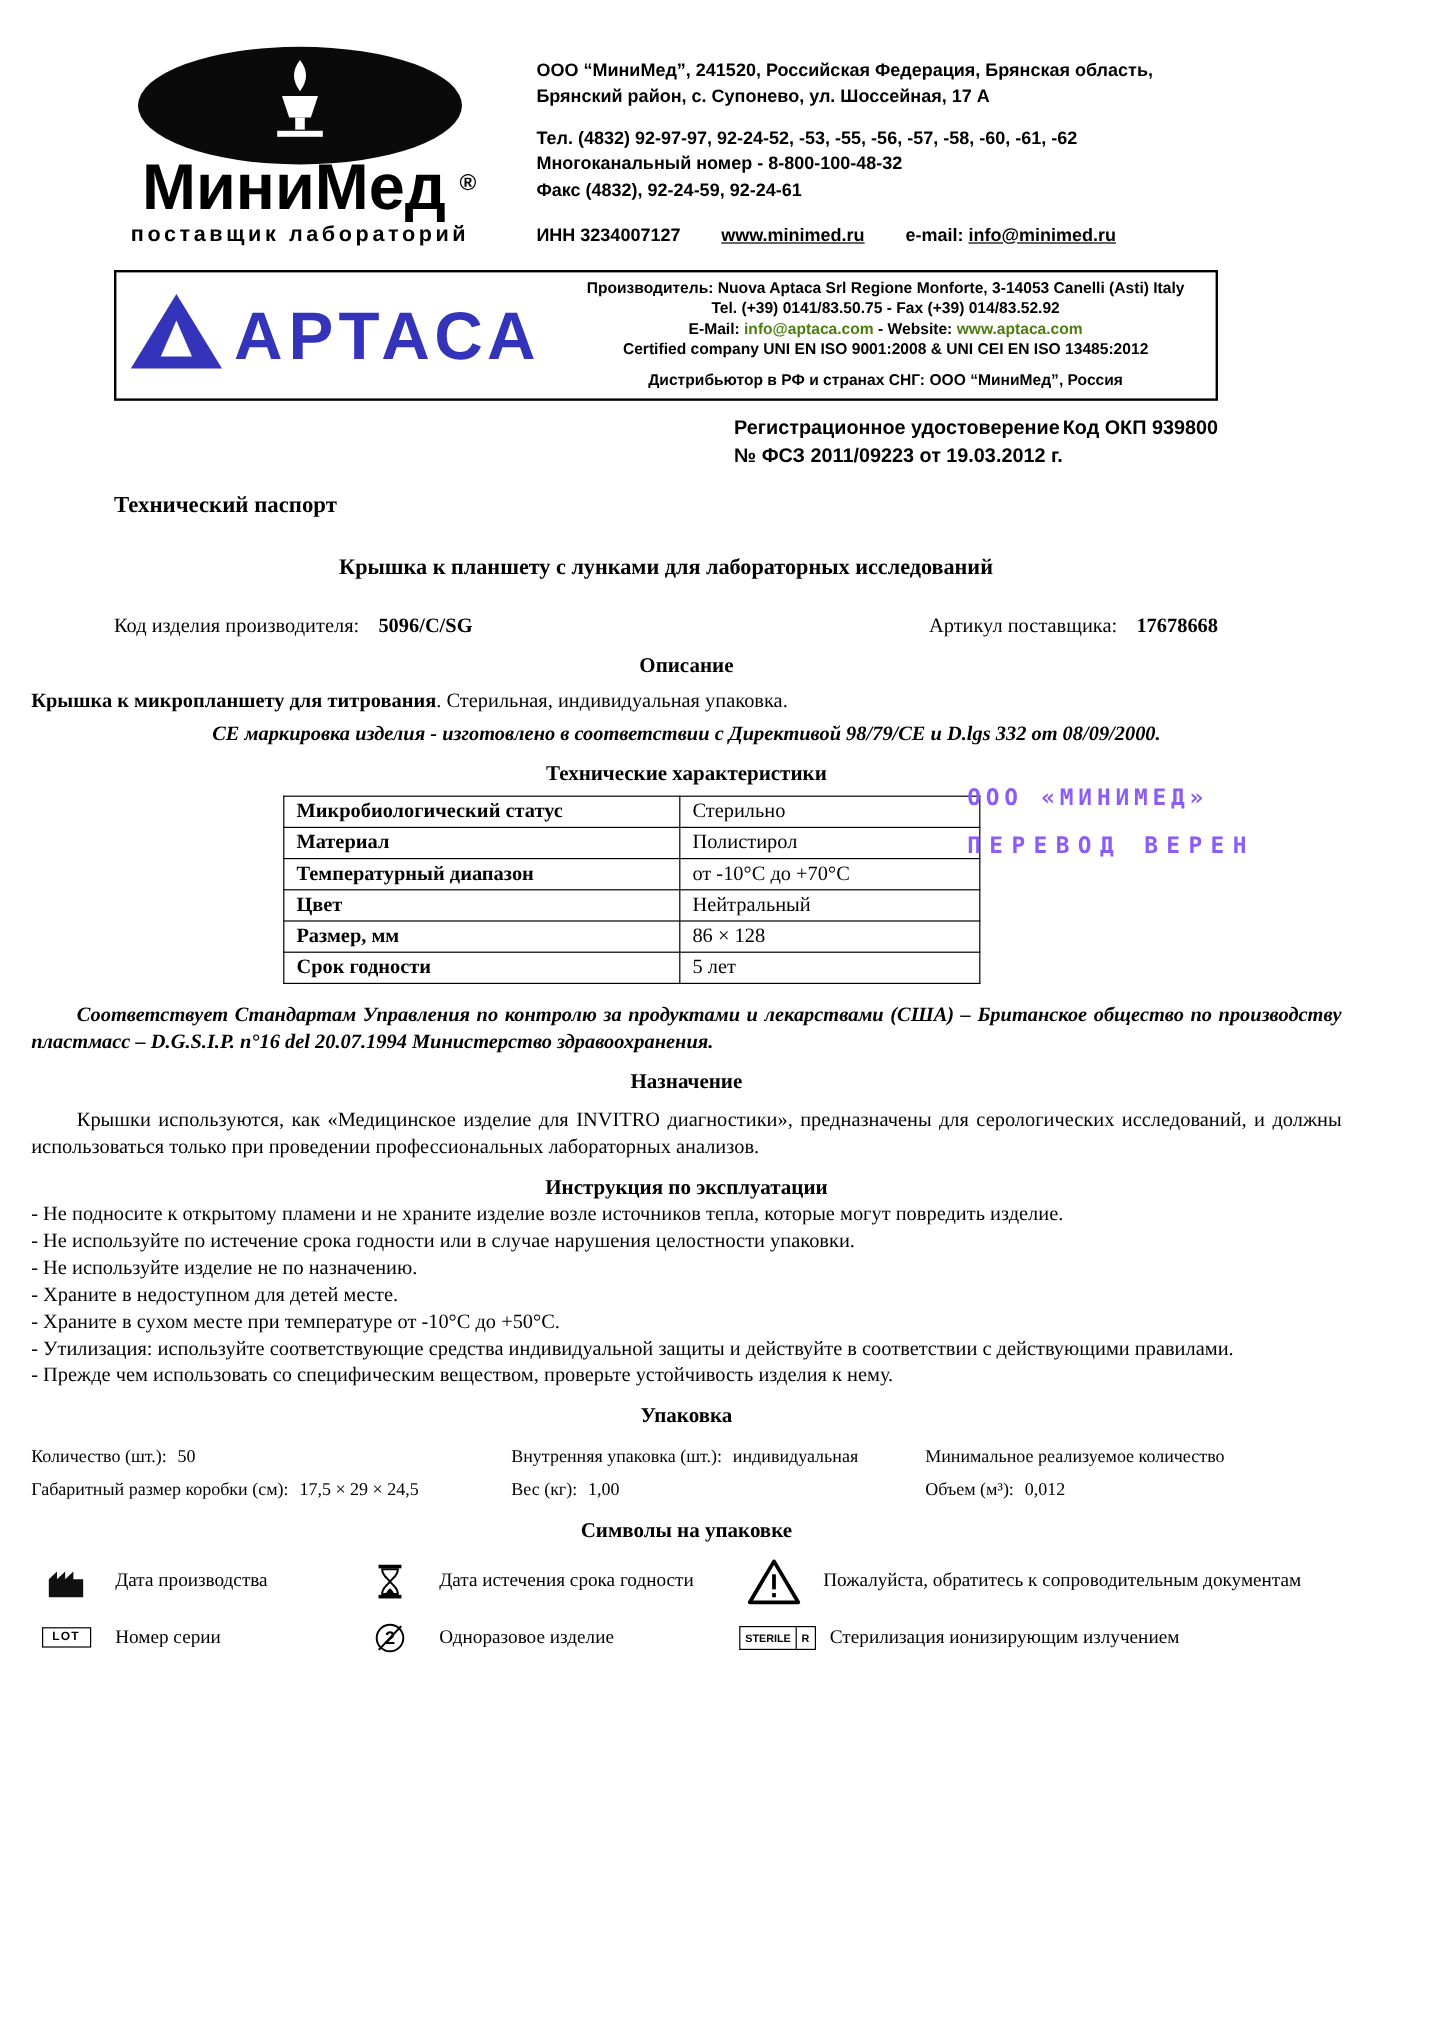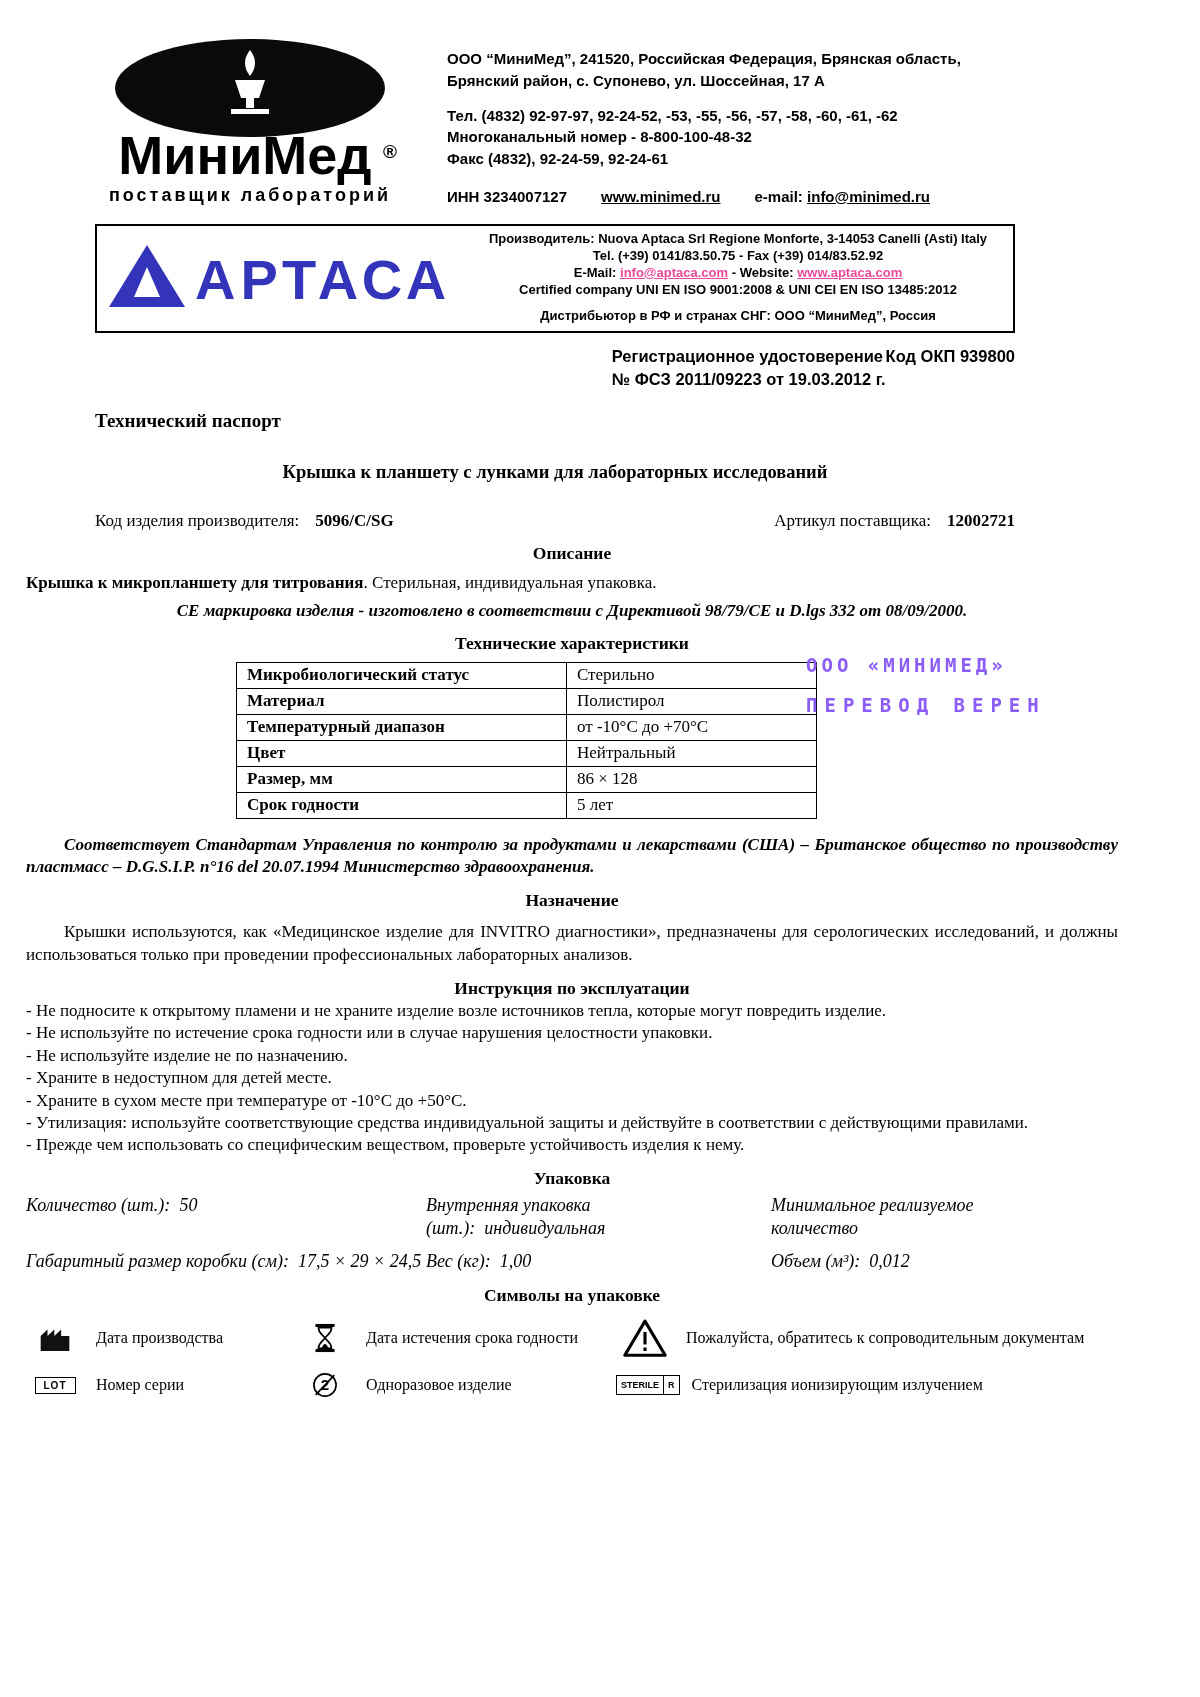--- a/index.html
+++ b/index.html
@@ -14,21 +14,21 @@
   .minimed-logo { flex:0 0 312px; }
   svg text { font-family:"Liberation Sans",sans-serif; }
   .brand-text { font-size:54px; font-weight:bold; fill:#000; }
   .reg-mark { font-size:19px; font-weight:bold; fill:#000; }
   .tagline-text { font-size:18px; font-weight:bold; letter-spacing:3px; fill:#000; }
   .company-info { margin-left:40px; font-family:"Liberation Sans",sans-serif; font-weight:700; font-size:15px; line-height:1.45; padding-top:12px; }
   .company-info .grp { margin-bottom:13px; }
   .inn-row { display:flex; gap:34px; align-items:baseline; margin-top:16px; }
   a { cursor:pointer; }
   a.link-dark { color:#000; text-decoration:underline; }
-  a.link-blue { color:#ec4899; text-decoration:underline; }
+  a.link-blue { color:#4d7c0f; }
   .aptaca-box { border:2px solid #000; margin-top:14px; display:flex; align-items:center; padding:5px 10px 7px 4px; }
   .aptaca-logo { flex:0 0 372px; }
   .aptaca-word { font-size:56px; font-weight:bold; fill:#3434bb; letter-spacing:5px; }
   .aptaca-info { flex:1; text-align:center; font-family:"Liberation Sans",sans-serif; font-size:13px; font-weight:700; line-height:1.3; }
   .aptaca-info .dist { margin-top:9px; }
   .reg-row { display:flex; justify-content:flex-end; margin-top:12px; font-family:"Liberation Sans",sans-serif; font-weight:700; font-size:16.5px; line-height:1.35; }
   .doc-title { font-size:19px; font-weight:700; margin-top:20px; }
   .product-title { text-align:center; font-size:18.5px; font-weight:700; margin-top:30px; }
   .codes-row { display:flex; justify-content:space-between; margin-top:28px; font-size:17px; }
   .codes-row b { margin-left:16px; }
@@ -40,21 +40,21 @@
   .spec-table { border-collapse:collapse; margin:8px 0 0 210px; }
   .spec-table td { border:1px solid #000; padding:1px 10px; height:26px; font-size:17px; vertical-align:middle; }
   .spec-table td.lbl { width:330px; font-weight:700; }
   .spec-table td.val { width:250px; }
   .stamp { position:absolute; left:806px; top:656px; font-family:"DejaVu Sans Mono",monospace;
            font-weight:700; font-size:19px; letter-spacing:4px; line-height:1; white-space:nowrap; }
   .stamp .l2 { margin-top:21px; letter-spacing:7px; }
   .compliance { font-style:italic; font-weight:700; text-align:justify; text-indent:38px; margin-top:15px; line-height:1.3; }
   .para { text-align:justify; text-indent:38px; margin-top:10px; line-height:1.32; }
   .instr p { line-height:1.26; margin:1px 0; text-align:justify; }
-  .pack { margin-top:5px; font-size:18px; line-height:1.3;font-style:italic; }
+  .pack { margin-top:15px; font-size:15px; line-height:1.3; }
   .pack-row { display:flex; align-items:flex-start; }
   .pack-row .c1 { width:400px; }
   .pack-row .c2 { width:345px; }
   .pack-row .c3 { width:255px; }
   .pack-row + .pack-row { margin-top:9px; }
   .pv { margin-left:9px; }
   .sym-grid { display:grid; grid-template-columns:270px 320px 1fr; row-gap:13px; margin-top:12px; font-size:16px; align-items:center; }
   .sym-cell { display:flex; align-items:center; gap:12px; }
   .sym-icon { flex:0 0 58px; display:flex; justify-content:center; align-items:center; }
   .sym-label { line-height:1.25; }
@@ -135,21 +135,21 @@
     </div>
 
     <div class="doc-title">Технический паспорт</div>
     <div class="product-title">Крышка к планшету с лунками для лабораторных исследований</div>
 
     <div class="codes-row">
       <div>
         <span>Код изделия производителя:</span><b>5096/C/SG</b>
       </div>
       <div>
-        <span>Артикул поставщика:</span><b>12002721</b>
+        <span>Артикул поставщика:</span><b>17678668</b>
       </div>
     </div>
   </div>
 
   <div class="body">
 
     <div class="sec-h">Описание</div>
     <div class="desc-line">
       <b>Крышка к микропланшету для титрования</b><span>. Стерильная, индивидуальная упаковка.</span>
     </div>

